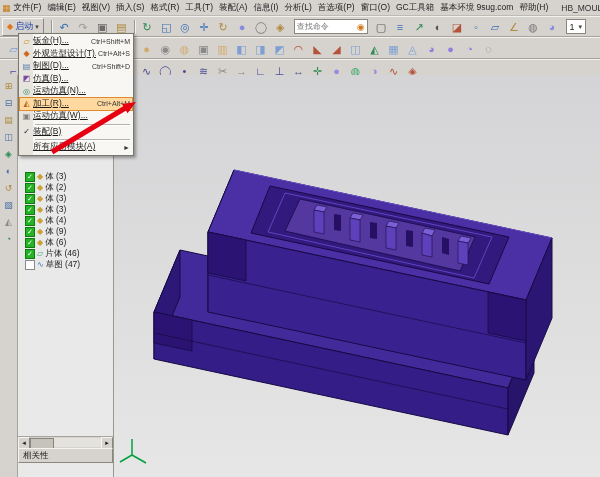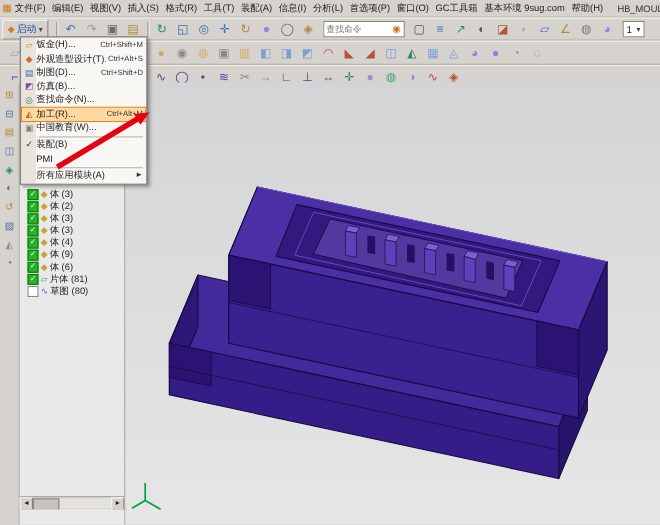--- a/index.html
+++ b/index.html
@@ -54,21 +54,21 @@
   .panel-body{height:14px;background:#e9e9e9;}
   .viewport{flex:1;position:relative;background:linear-gradient(#d4d4d6,#e6e6e6);overflow:hidden;}
   .viewport svg{position:absolute;left:0;top:0;}
   
   .start-menu{position:absolute;left:18px;top:33px;width:112px;z-index:10;padding:1px;
               background:linear-gradient(to right,#e7e4dd 14px,#f8f7f4 14px);
               border:1px solid #7a776f;box-shadow:2px 2px 3px rgba(0,0,0,.35);}
   .menu-item{display:flex;align-items:center;height:12.5px;cursor:pointer;}
   .menu-item.hl{background:#ffd9a0;outline:1px solid #e08a2e;}
   .mi-icon{width:13px;flex:none;text-align:center;font-size:8px;}
-  .mi-label{flex:1;font-size:8.5px;white-space:nowrap;overflow:hidden;}
+  .mi-label{flex:1;font-size:8.5px;white-space:nowrap;overflow:hidden;text-decoration:underline;}
   .mi-short{font-size:7px;color:#333;padding:0 2px 0 2px;flex:none;}
   .menu-sep{height:1px;background:#b5b2aa;margin:1px 2px 1px 15px;box-shadow:0 1px 0 #fff;}
   
   #arrow-overlay{position:absolute;left:0;top:0;z-index:20;pointer-events:none;}
 </style>
 </head>
 <body>
 
 <div class="menubar">
   <span class="app-ic">▦</span>
@@ -168,34 +168,37 @@
           <span class="tlabel">体 (9)</span>
         </div>
         <div class="trow">
           <span class="chk">✓</span>
           <span class="ticon" style="color: rgb(200, 162, 50);">◆</span>
           <span class="tlabel">体 (6)</span>
         </div>
         <div class="trow">
           <span class="chk">✓</span>
           <span class="ticon" style="color: rgb(58, 165, 106);">▱</span>
-          <span class="tlabel">片体 (81)</span>
+          <span class="tlabel">片体 (46)</span>
         </div>
         <div class="trow">
           <span class="chk off"></span>
           <span class="ticon" style="color: rgb(58, 111, 181);">∿</span>
-          <span class="tlabel">草图 (80)</span>
+          <span class="tlabel">草图 (47)</span>
         </div>
       </div>
     <div class="nav-hscroll">
       <span class="scr-btn">◂</span>
       <span class="scr-track">
           <span class="scr-thumb" style="display:block"></span>
         </span>
       <span class="scr-btn">▸</span>
+    </div>
+    <div class="panel-hdr">
+      <span>相关性</span>
     </div>
     <div class="panel-body"></div>
   </div>
 
   <div class="viewport">
     <svg width="488" height="402" viewBox="0 0 488 402">
 
       <polygon points="66,175 420,251 394,313 40,237" stroke-width="1" fill="#432a9a" stroke="#170b45"></polygon>
       <polygon points="66,175 40,237 40,284 66,222" stroke-width="1" fill="#2d1877" stroke="#170b45"></polygon>
       <polygon points="40,237 394,313 394,360 40,284" stroke-width="1" fill="#341d86" stroke="#170b45"></polygon>
@@ -257,42 +260,37 @@
       <span class="mi-label">制图(D)...</span>
       <span class="mi-short">Ctrl+Shift+D</span>
     </div>
     <div class="menu-item">
       <span class="mi-icon" style="color: rgb(122, 74, 165);">◩</span>
       <span class="mi-label">仿真(B)...</span>
       <span class="mi-short"></span>
     </div>
     <div class="menu-item">
       <span class="mi-icon" style="color: rgb(46, 139, 87);">◎</span>
-      <span class="mi-label">查找命令(N)...</span>
+      <span class="mi-label">运动仿真(N)...</span>
       <span class="mi-short"></span>
     </div>
     <div class="menu-item hl">
       <span class="mi-icon" style="color: rgb(184, 101, 27);">◭</span>
       <span class="mi-label">加工(R)...</span>
       <span class="mi-short">Ctrl+Alt+M</span>
     </div>
     <div class="menu-item">
       <span class="mi-icon" style="color: rgb(128, 128, 128);">▣</span>
-      <span class="mi-label">中国教育(W)...</span>
+      <span class="mi-label">运动仿真(W)...</span>
       <span class="mi-short"></span>
     </div>
     <div class="menu-sep"></div>
     <div class="menu-item">
       <span class="mi-icon">✓</span>
       <span class="mi-label">装配(B)</span>
-      <span class="mi-short"></span>
-    </div>
-    <div class="menu-item">
-      <span class="mi-icon"></span>
-      <span class="mi-label">PMI</span>
       <span class="mi-short"></span>
     </div>
     <div class="menu-sep"></div>
     <div class="menu-item">
       <span class="mi-icon"></span>
       <span class="mi-label">所有应用模块(A)</span>
       <span class="mi-short">►</span>
     </div>
   </div>
 

